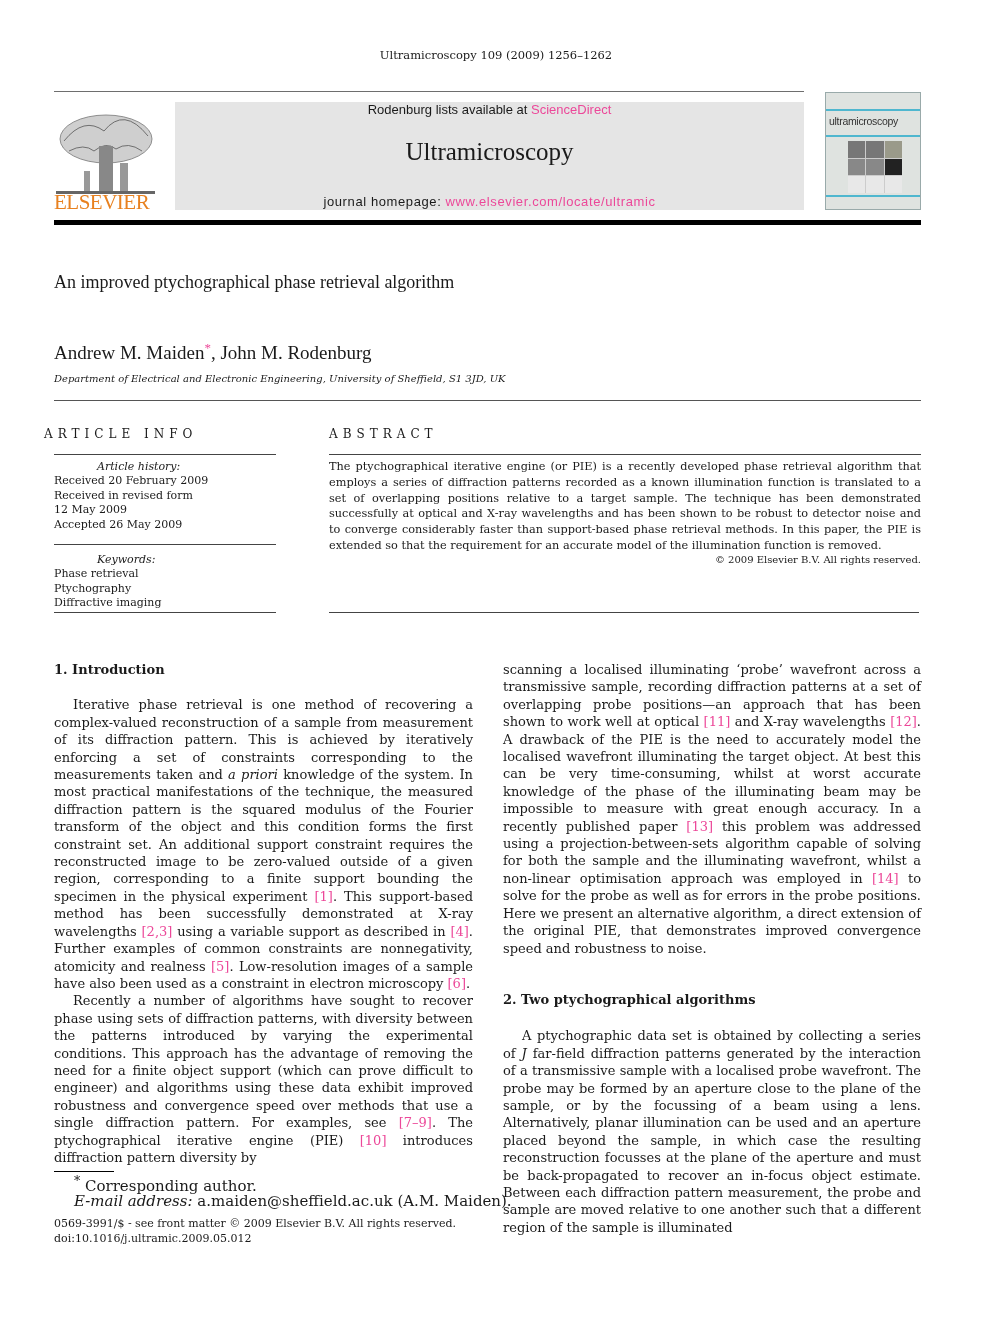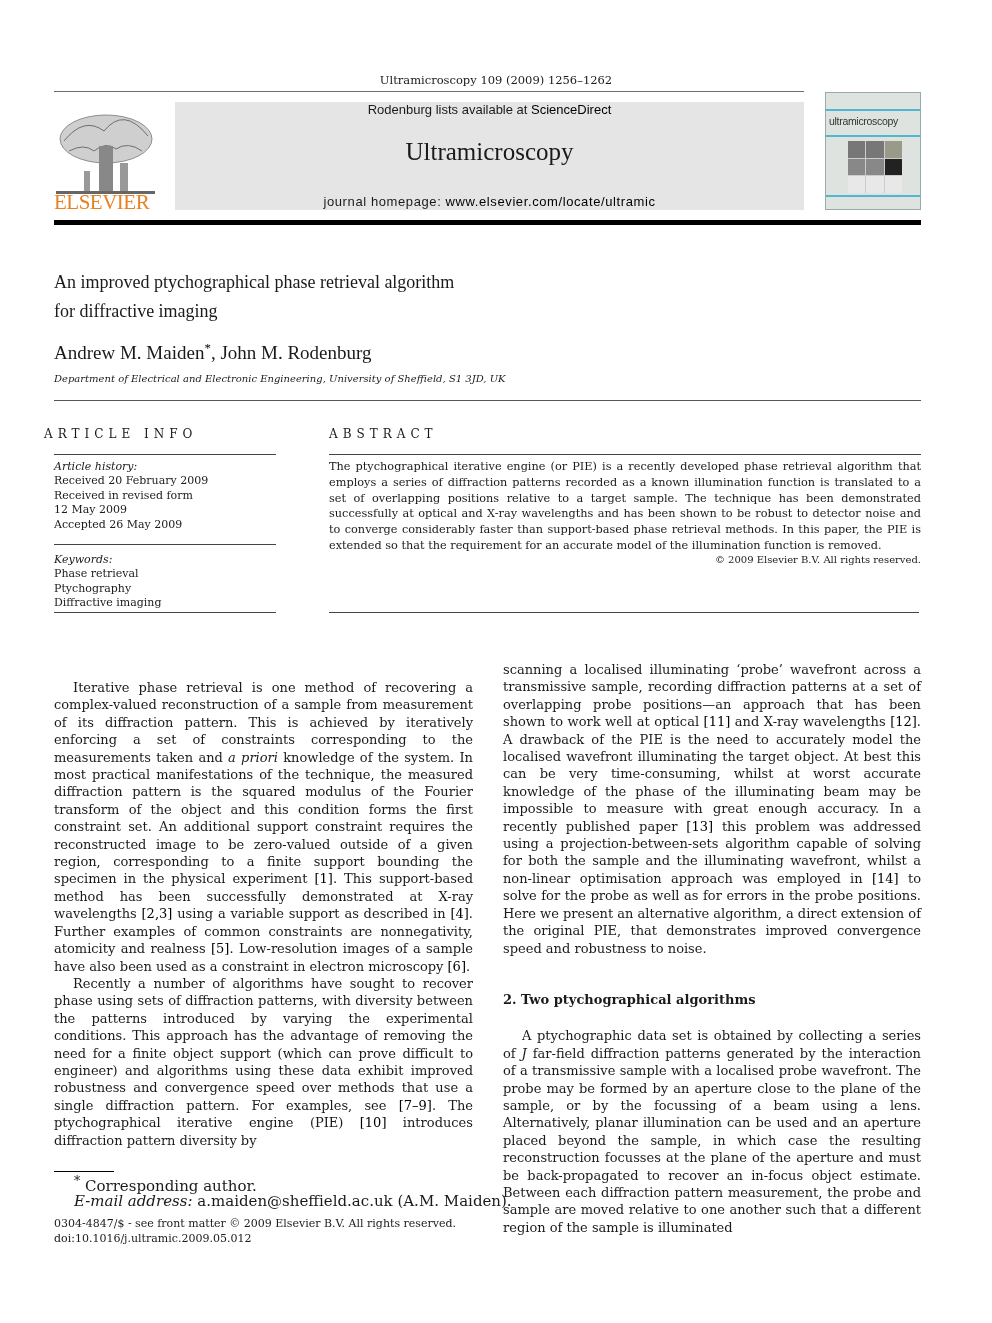--- a/index.html
+++ b/index.html
@@ -1,22 +1,22 @@
 <!DOCTYPE html>
 <html><head>
 <meta charset="utf-8">
 <style>
   html, body { margin: 0; padding: 0; background: #ffffff; }
   body { width: 992px; height: 1323px; position: relative; overflow: hidden;
          font-family: "DejaVu Serif", serif; color: #1a1a1a; }
   .abs { position: absolute; }
   .sans { font-family: "Liberation Sans", sans-serif; }
-  .link { color: #000000; margin-top: 28px; }
+  .link { color: #ec4899; margin-top: 28px; }
 
-  #running-head { top: 73px; left: 0; width: 992px; text-align: center; font-size: 11.5px; }
+  #running-head { top: 48px; left: 0; width: 992px; text-align: center; font-size: 11.5px; }
 
   #top-rule { top: 91px; left: 54px; width: 750px; height: 1px; background: #6e6e6e; }
   #thick-rule { top: 220px; left: 54px; width: 867px; height: 5px; background: #000; }
 
   #elsevier-logo { top: 100px; left: 54px; width: 103px; height: 112px; }
   #elsevier-word { top: 190px; left: 54px; width: 103px; text-align: left;
                    font-family: "Liberation Serif", serif; color: #e8811f; font-size: 21px; letter-spacing: -0.5px; }
 
   #masthead-box { top: 102px; left: 175px; width: 629px; height: 108px; background: #e5e5e5; }
   #contents-line { top: 102px; left: 175px; width: 629px; text-align: center; font-size: 13px; }
@@ -39,21 +39,21 @@
   #article-info-head { top: 427px; left: 44px; }
   #abstract-head { top: 427px; left: 329px; text-align: center; }
   .rule { height: 1px; background: #444; }
   #ai-rule1 { top: 454px; left: 54px; width: 222px; }
   #ai-rule2 { top: 544px; left: 54px; width: 222px; }
   #ai-rule3 { top: 612px; left: 54px; width: 222px; }
   #ab-rule1 { top: 454px; left: 329px; width: 592px; }
   #ab-rule2 { top: 612px; left: 329px; width: 590px; }
 
   .info-block { font-size: 11px; line-height: 14.4px; }
-  .info-block .lbl { font-style: italic; }
+  .info-block .lbl { font-style: italic; margin-left: 43px; }
   #history { top: 460px; left: 54px; }
   #keywords { top: 553px; left: 54px; }
 
   #abstract-text { top: 459px; left: 329px; width: 592px; font-size: 11.3px; line-height: 15.8px; text-align: justify; }
   #copyright { top: 554px; left: 329px; width: 592px; text-align: right; font-size: 10px; }
 
   .col { font-size: 13px; line-height: 17.4px; text-align: justify; }
   .col p { margin: 0; text-indent: 19px; }
   .col p.noind { text-indent: 0; }
   .col h2 { font-size: 13px; font-weight: bold; margin: 0; }
@@ -109,21 +109,20 @@
       <div style="background:#e8e8e8"></div>
       <div style="background:#e8e8e8"></div>
   </div>
   <div class="cbar" style="top:102px"></div>
 </div>
 
 <div id="thick-rule" class="abs"></div>
 
 <div id="paper-title" class="abs">
   <div>An improved ptychographical phase retrieval algorithm</div>
-  <div>for diffractive imaging</div>
 </div>
 <div id="authors" class="abs">
   <span>Andrew M. Maiden</span><sup class="link" style="font-size:13px">*</sup><span>, </span><span>John M. Rodenburg</span>
 </div>
 <div id="affiliation" class="abs">Department of Electrical and Electronic Engineering, University of Sheffield, S1 3JD, UK</div>
 
 <div id="aff-rule" class="abs"></div>
 
 <div id="article-info-head" class="abs sec-head">ARTICLE INFO</div>
 <div id="abstract-head" class="abs sec-head">ABSTRACT</div>
@@ -144,34 +143,35 @@
   <div>Ptychography</div>
   <div>Diffractive imaging</div>
 </div>
 <div id="ai-rule3" class="abs rule"></div>
 
 <div id="abstract-text" class="abs">The ptychographical iterative engine (or PIE) is a recently developed phase retrieval algorithm that employs a series of diffraction patterns recorded as a known illumination function is translated to a set of overlapping positions relative to a target sample. The technique has been demonstrated successfully at optical and X-ray wavelengths and has been shown to be robust to detector noise and to converge considerably faster than support-based phase retrieval methods. In this paper, the PIE is extended so that the requirement for an accurate model of the illumination function is removed.</div>
 <div id="copyright" class="abs">© 2009 Elsevier B.V. All rights reserved.</div>
 <div id="ab-rule2" class="abs rule"></div>
 
 <div id="left-col" class="abs col">
+  <h2>1.  Introduction</h2>
   <div style="height:18px"></div>
   <p><span>Iterative phase retrieval is one method of recovering a complex-valued reconstruction of a sample from measurement of its diffraction pattern. This is achieved by iteratively enforcing a set of constraints corresponding to the measurements taken and </span><i>a priori</i><span> knowledge of the system. In most practical manifestations of the technique, the measured diffraction pattern is the squared modulus of the Fourier transform of the object and this condition forms the first constraint set. An additional support constraint requires the reconstructed image to be zero-valued outside of a given region, corresponding to a finite support bounding the specimen in the physical experiment </span><span class="link">[1]</span><span>. This support-based method has been successfully demonstrated at X-ray wavelengths </span><span class="link">[2,3]</span><span> using a variable support as described in </span><span class="link">[4]</span><span>. Further examples of common constraints are nonnegativity, atomicity and realness </span><span class="link">[5]</span><span>. Low-resolution images of a sample have also been used as a constraint in electron microscopy </span><span class="link">[6]</span><span>.</span></p>
   <p><span>Recently a number of algorithms have sought to recover phase using sets of diffraction patterns, with diversity between the patterns introduced by varying the experimental conditions. This approach has the advantage of removing the need for a finite object support (which can prove difficult to engineer) and algorithms using these data exhibit improved robustness and convergence speed over methods that use a single diffraction pattern. For examples, see </span><span class="link">[7–9]</span><span>. The ptychographical iterative engine (PIE) </span><span class="link">[10]</span><span> introduces diffraction pattern diversity by</span></p>
 </div>
 
 <div id="right-col" class="abs col">
   <p class="noind"><span>scanning a localised illuminating ‘probe’ wavefront across a transmissive sample, recording diffraction patterns at a set of overlapping probe positions—an approach that has been shown to work well at optical </span><span class="link">[11]</span><span> and X-ray wavelengths </span><span class="link">[12]</span><span>. A drawback of the PIE is the need to accurately model the localised wavefront illuminating the target object. At best this can be very time-consuming, whilst at worst accurate knowledge of the phase of the illuminating beam may be impossible to measure with great enough accuracy. In a recently published paper </span><span class="link">[13]</span><span> this problem was addressed using a projection-between-sets algorithm capable of solving for both the sample and the illuminating wavefront, whilst a non-linear optimisation approach was employed in </span><span class="link">[14]</span><span> to solve for the probe as well as for errors in the probe positions. Here we present an alternative algorithm, a direct extension of the original PIE, that demonstrates improved convergence speed and robustness to noise.</span></p>
   <div style="height:34px"></div>
   <h2>2.  Two ptychographical algorithms</h2>
   <div style="height:19px"></div>
   <p><span>A ptychographic data set is obtained by collecting a series of </span><i>J</i><span> far-field diffraction patterns generated by the interaction of a transmissive sample with a localised probe wavefront. The probe may be formed by an aperture close to the plane of the sample, or by the focussing of a beam using a lens. Alternatively, planar illumination can be used and an aperture placed beyond the sample, in which case the resulting reconstruction focusses at the plane of the aperture and must be back-propagated to recover an in-focus object estimate. Between each diffraction pattern measurement, the probe and sample are moved relative to one another such that a different region of the sample is illuminated</span></p>
 </div>
 
 <div id="fn-rule" class="abs"></div>
 <div id="footnotes" class="abs">
   <div class="ind"><sup>*</sup><span> Corresponding author.</span></div>
   <div class="ind"><i>E-mail address:</i><span> a.maiden@sheffield.ac.uk (A.M. Maiden).</span></div>
 </div>
 <div id="front-matter" class="abs">
-  <div>0304-4847/$ - see front matter © 2009 Elsevier B.V. All rights reserved.</div>
+  <div>0569-3991/$ - see front matter © 2009 Elsevier B.V. All rights reserved.</div>
   <div>doi:10.1016/j.ultramic.2009.05.012</div>
 </div>
 
 </body></html>

